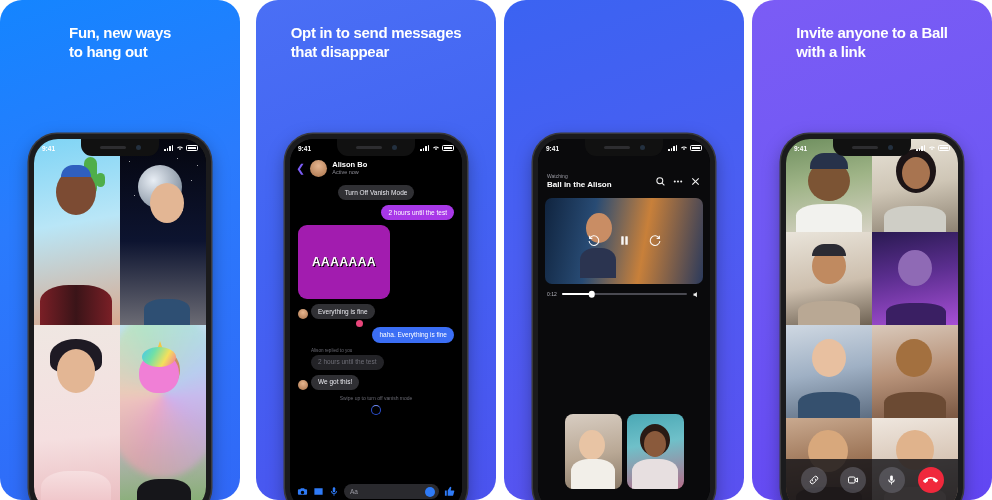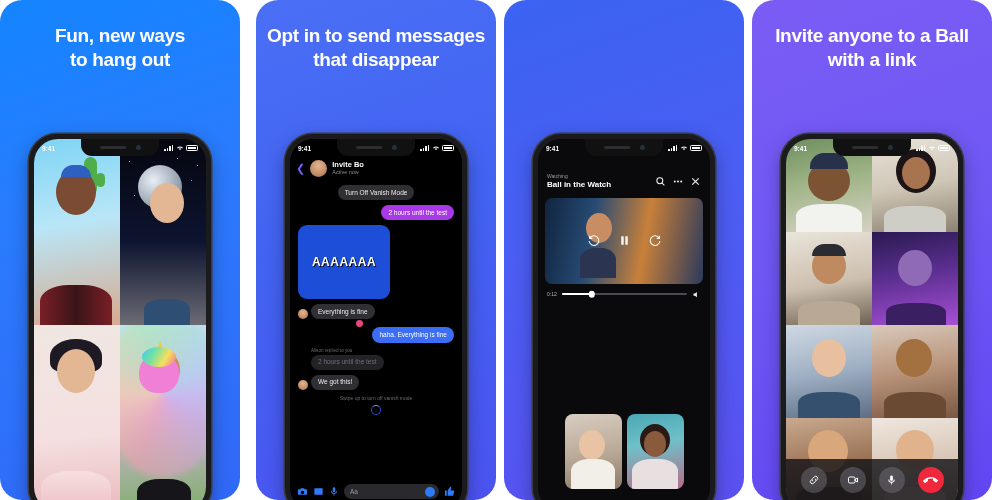--- a/index.html
+++ b/index.html
@@ -14,22 +14,22 @@
     position: relative; flex: 1 1 0; height: 500px;
     border-radius: 22px; overflow: hidden;
     display: flex; flex-direction: column; align-items: center;
   }
   .card-1 { background: linear-gradient(160deg,#1485ff 0%,#2a7bfd 40%,#3168f7 100%); }
   .card-2 { background: linear-gradient(160deg,#4a6ff5 0%,#4263f2 45%,#4b53ef 100%); margin-left: 8px; }
   .card-3 { background: linear-gradient(160deg,#3b63f2 0%,#4a5ef2 45%,#5a50f0 100%); }
   .card-4 { background: linear-gradient(160deg,#7b5cf5 0%,#6f58f4 45%,#6146f2 100%); }
 
   .headline {
-    margin-top: 24px; text-align: center; color: #fff;
-    font-size: 19px; font-weight: bold; line-height: 1.25;
+    margin-top: 24px; color: #fff;
+    font-size: 15px; font-weight: bold; line-height: 1.25;
     letter-spacing: -0.3px; padding: 0 10px; white-space: pre-line;
   }
 
   
   .phone {
     position: absolute; bottom: -16px; left: 50%;
     transform: translateX(-50%);
     width: 182px; height: 382px;
     background: #1b1b1d;
     border-radius: 28px;
@@ -97,21 +97,21 @@
   .row { display:flex; align-items:flex-end; gap:3px; margin-bottom:5px; }
   .row.right { justify-content:flex-end; }
   .row.center { justify-content:center; }
   .bub { font-size:6.5px; padding:3.5px 7px; border-radius:10px; max-width:78%; line-height:1.25; }
   .bub.grey { background:#303034; color:#e9e9ef; }
   .bub.purple { background:#a838e8; color:#fff; }
   .bub.blue { background:#3b6ef5; color:#fff; }
   .bub.dim { background:#232327; color:#6e6e77; }
   .av-mini { width:10px; height:10px; border-radius:50%; flex:none;
     background: radial-gradient(circle at 50% 35%, #e6b58f, #a8724a); }
-  .sticker { width:92px; height:74px; background:#1d4ed8; border-radius:9px;
+  .sticker { width:92px; height:74px; background:#a21caf; border-radius:9px;
     display:flex; align-items:center; justify-content:center; overflow:hidden; position:relative; }
   .sticker .txt { color:#fff; font-size:12px; font-weight:bold; letter-spacing:.5px;
     text-shadow: 1px 1px 0 #000; line-height:.95; text-align:center; }
   .reply-label { font-size:4.6px; color:#6a6a73; margin:0 0 2px 13px; }
   .rx { width:7px; height:7px; border-radius:50%; background:#e8457a; margin:-4px 0 0 4px; }
   .hint { color:#6a6a73; font-size:5px; text-align:center; margin-top:4px; }
   .spinner { width:10px; height:10px; border-radius:50%; border:1.6px solid #2b4fd0;
     border-top-color:#6f8cf7; margin:4px auto 0; }
   .inputbar { display:flex; align-items:center; gap:5px; padding:5px 7px 12px; }
   .ib-icon { color:#2f7bf7; display:flex; }
@@ -239,21 +239,21 @@
     <div class="headline">Opt in to send messages
 that disappear</div>
     <div class="phone">
       <div class="screen">
         <div class="chat">
 
           <div class="chat-head">
             <span class="back-chev">❮</span>
             <span class="avatar-sm"></span>
             <span>
-              <div class="ch-name">Invite Bo</div>
+              <div class="ch-name">Alison Bo</div>
               <div class="ch-sub">Active now</div>
             </span>
           </div>
 
           <div class="chat-body">
             <div class="row center">
               <span class="bub grey">Turn Off Vanish Mode</span>
             </div>
             <div class="row right">
               <span class="bub purple">2 hours until the test</span>
@@ -339,21 +339,21 @@
   </div>
 
   <div class="card card-3">
     <div class="phone">
       <div class="screen">
         <div class="wt">
 
           <div class="wt-head">
             <span class="wt-titles">
               <div class="wt-watching">Watching</div>
-              <div class="wt-title">Ball in the Watch</div>
+              <div class="wt-title">Ball in the Alison</div>
             </span>
             <span class="wt-ico">
               <svg width="11" height="11" viewBox="0 0 24 24" fill="none" stroke="currentColor" stroke-width="2.2">
                   <circle cx="10.5" cy="10.5" r="6.5"></circle>
                   <path d="m15.5 15.5 5 5"></path>
                 </svg>
             </span>
             <span class="wt-ico">
               <svg width="12" height="11" viewBox="0 0 24 24" fill="currentColor">
                   <circle cx="5" cy="12" r="2.2"></circle>

